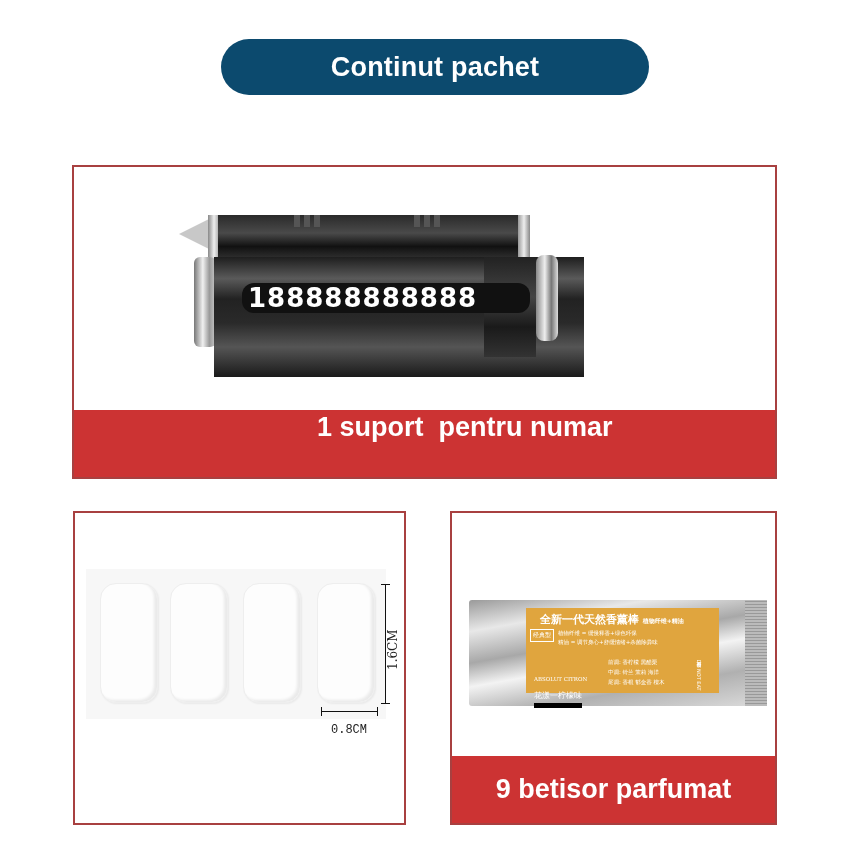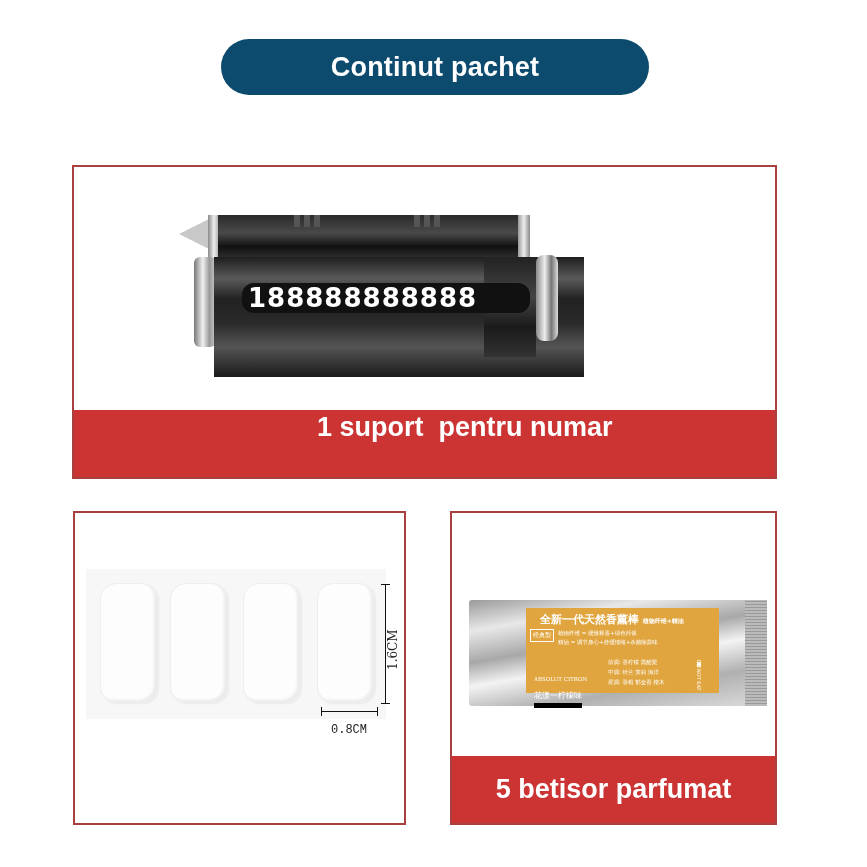--- a/index.html
+++ b/index.html
@@ -175,15 +175,15 @@
       <div class="sl-line" style="top:31px">精油 = 调节身心+舒缓情绪+杀菌除异味</div>
       <div class="sl-scent">花漾一柠檬味</div>
       <div class="sl-scent-en">ABSOLUT CITRON</div>
       <div class="sl-notes" style="top:51px">前调: 香柠檬 黑醋栗</div>
       <div class="sl-notes" style="top:61px">中调: 铃兰 茉莉 海洋</div>
       <div class="sl-notes" style="top:71px">尾调: 香根 郁金香 檀木</div>
       <div class="sl-warn">不可食用 DO NOT EAT</div>
     </div>
   </div>
   <div class="panel-caption">
-    <span>5 betisor parfumat</span>
+    <span>9 betisor parfumat</span>
   </div>
 </div>
 
 </body></html>

